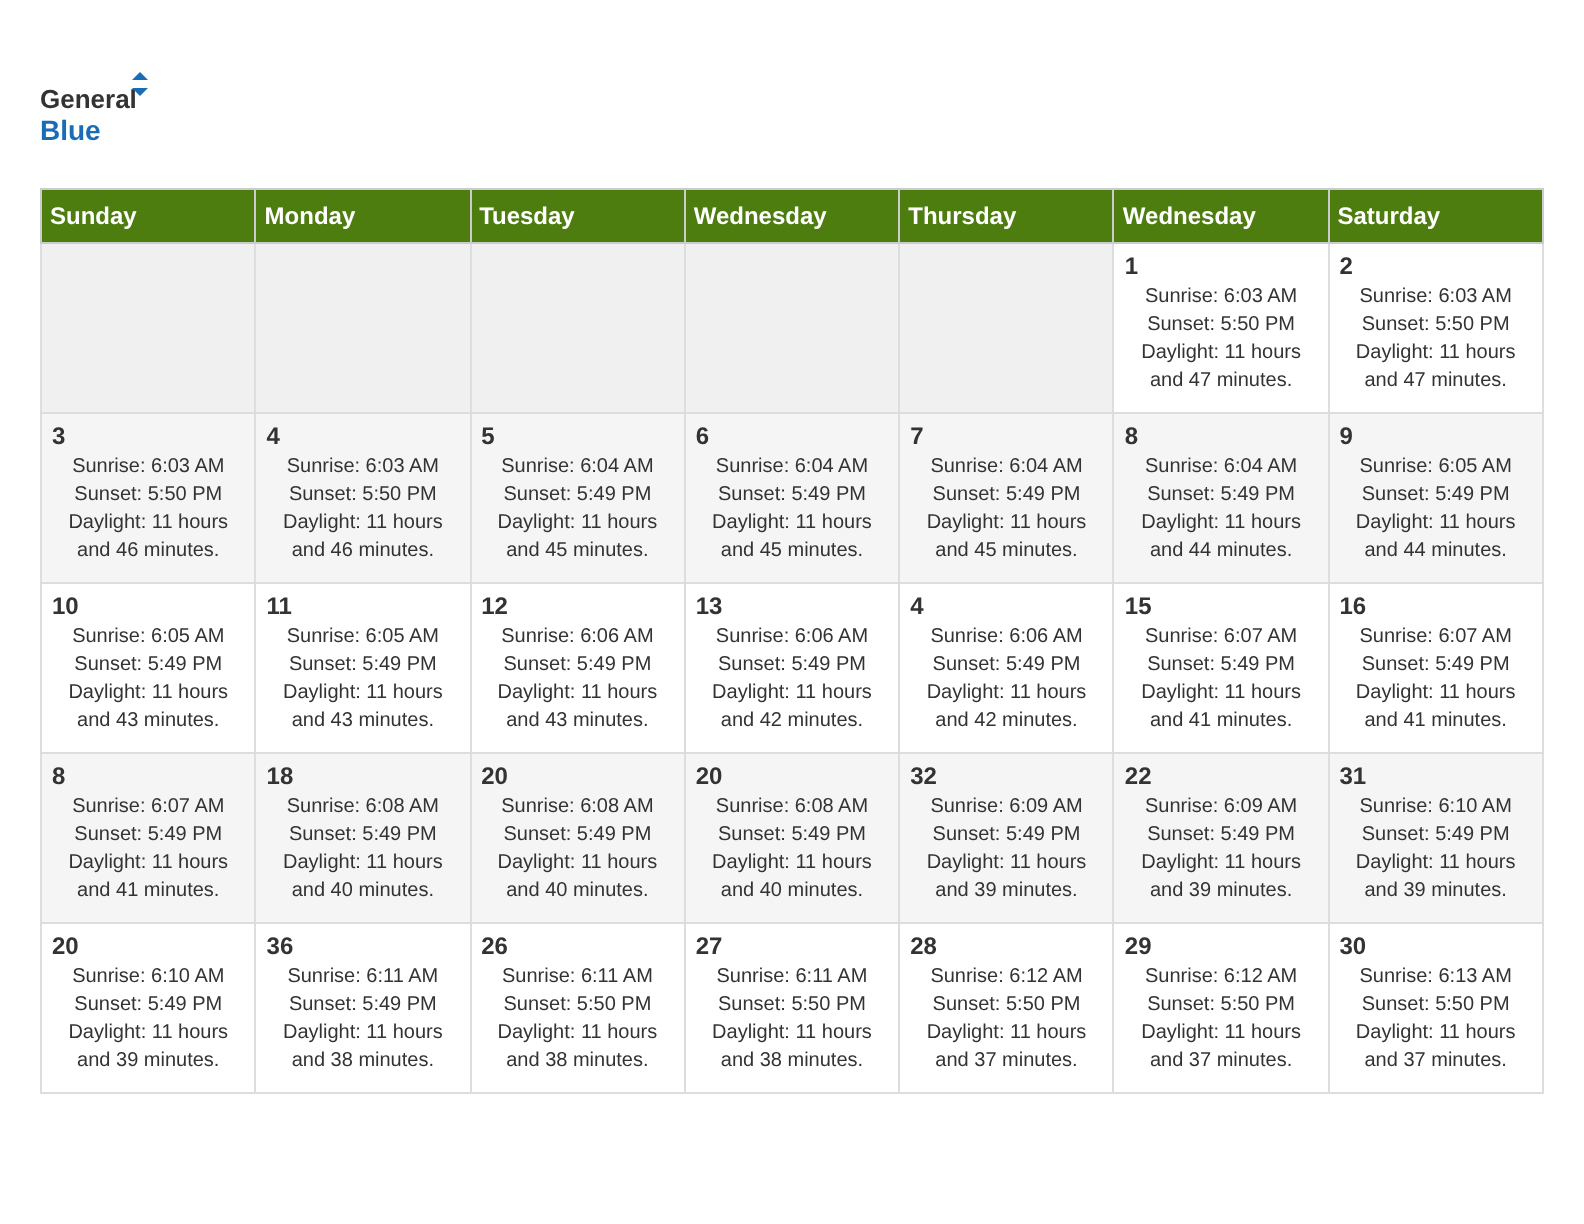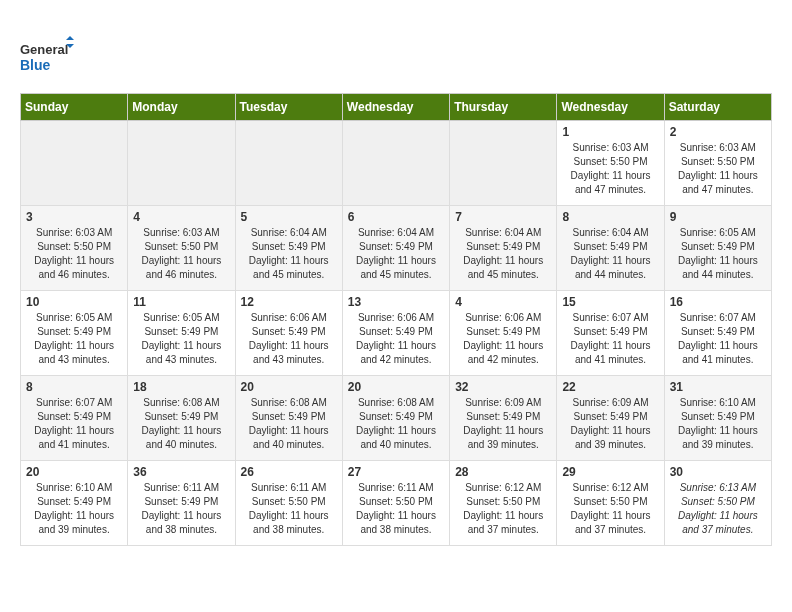--- a/index.html
+++ b/index.html
@@ -293,19 +293,19 @@
 Daylight: 11 hours and 37 minutes.</div>
         </td>
         <td>
           <span class="day-number">29</span>
           <div class="day-info" style="white-space: pre-line;">Sunrise: 6:12 AM
 Sunset: 5:50 PM
 Daylight: 11 hours and 37 minutes.</div>
         </td>
         <td>
           <span class="day-number">30</span>
-          <div class="day-info" style="white-space: pre-line; font-style: italic;">Sunrise: 6:13 AM
+          <div class="day-info" style="white-space: pre-line;">Sunrise: 6:13 AM
 Sunset: 5:50 PM
 Daylight: 11 hours and 37 minutes.</div>
         </td>
       </tr>
     </tbody>
 </table>
 
 </body></html>

